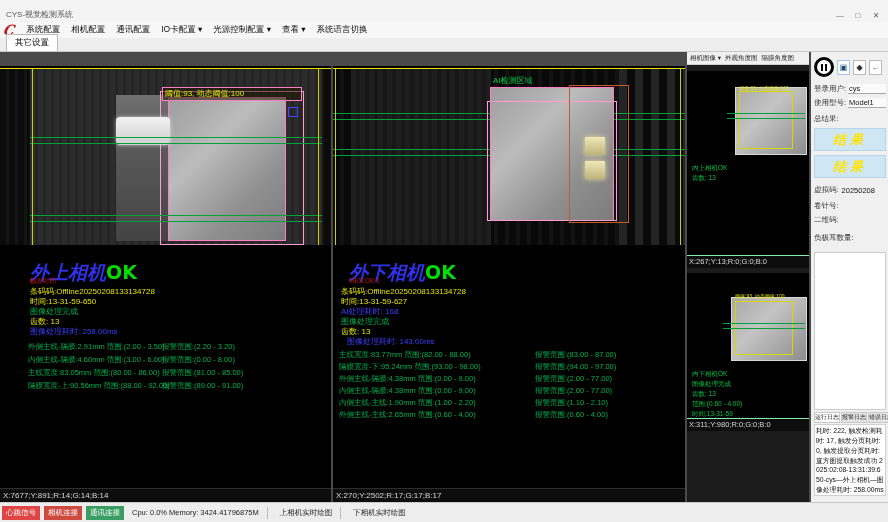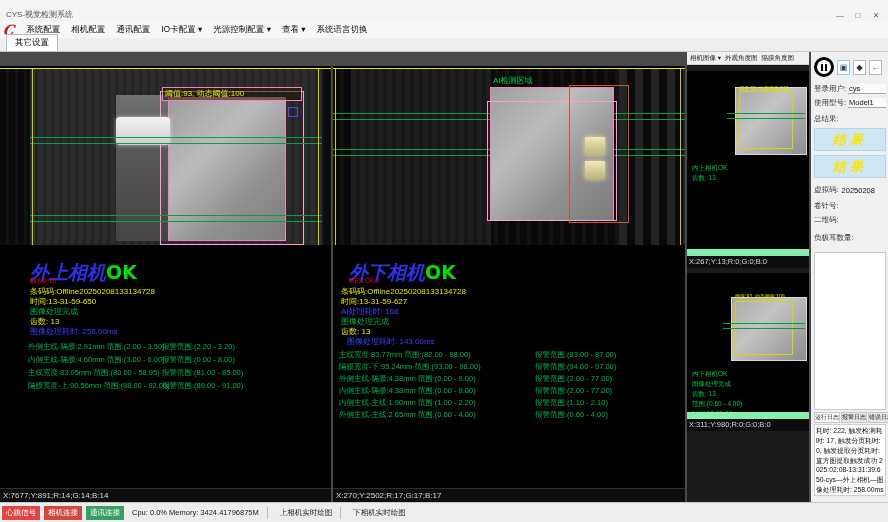--- a/index.html
+++ b/index.html
@@ -69,21 +69,21 @@
   .pv-tab{font-size:6.5px;color:#222;white-space:nowrap;}
   .pv{position:absolute;left:0;width:122px;background:#000;overflow:hidden;}
   #pv-top{top:19px;height:197px;}
   #pv-bottom{top:221px;height:158px;}
   .pv-product{position:absolute;background:linear-gradient(135deg,#a8a8a8,#c4c4c4 40%,#8d8d8d);
               border:1px solid #d8d8d8;}
   .pv-ybox{position:absolute;border:1px solid #d8d800;}
   .pv-ylabel{position:absolute;color:#e0e000;font-size:5px;line-height:6px;white-space:nowrap;}
   .pv-gline{position:absolute;height:1px;background:#00a23c;}
   .pv-text{position:absolute;color:#00c040;font-size:6.5px;line-height:9px;white-space:nowrap;}
-  .pv-xy{position:absolute;bottom:0;left:0;right:0;height:12px;background:#0d0d0d;border-top:7px solid #86efac;
+  .pv-xy{position:absolute;bottom:0;left:0;right:0;height:12px;background:#0d0d0d;border-top:1px solid #86efac;
          color:#d8d8d8;font-size:7.5px;line-height:12px;padding-left:2px;}
   
   .sidebar{position:absolute;top:52px;left:811px;width:77px;height:450px;background:#f0f0f0;
            box-sizing:border-box;padding:2px 2px 0 3px;font-size:7.5px;}
   .ctrl-row{height:26px;display:flex;align-items:center;gap:3px;}
   .pause-btn{width:20px;height:20px;border-radius:50%;background:#fff;border:3px solid #000;
              box-sizing:border-box;display:flex;align-items:center;justify-content:center;gap:2px;}
   .pause-bar{width:2px;height:7px;background:#000;}
   .mini-btn{width:13px;height:15px;background:#fdfdfd;border:1px solid #9ec7e8;box-sizing:border-box;
             display:flex;align-items:center;justify-content:center;font-size:8px;color:#1d4d79;}
@@ -186,21 +186,21 @@
   <div class="res-blue" style="left:30px;top:260px;">图像处理耗时: 258.00ms</div>
   <div class="mrow" style="top:276px;">
     <span class="mtext">外侧主线-隔膜:2.91mm 范围:(2.00 - 3.50)</span>
     <span class="malarm">报警范围:(2.20 - 3.20)</span>
   </div>
   <div class="mrow" style="top:289px;">
     <span class="mtext">内侧主线-隔膜:4.60mm 范围:(3.00 - 6.00)</span>
     <span class="malarm">报警范围:(0.00 - 8.00)</span>
   </div>
   <div class="mrow" style="top:302px;">
-    <span class="mtext">主线宽度:83.05mm 范围:(80.00 - 58.95)</span>
+    <span class="mtext">主线宽度:83.05mm 范围:(80.00 - 86.00)</span>
     <span class="malarm">报警范围:(81.00 - 85.00)</span>
   </div>
   <div class="mrow" style="top:315px;">
     <span class="mtext">隔膜宽度-上:90.56mm 范围:(88.00 - 92.00)</span>
     <span class="malarm">报警范围:(89.00 - 91.00)</span>
   </div>
   <div class="xy-strip">X:7677;Y:891;R:14;G:14;B:14</div>
 </div>
 
 <div class="panel" id="panel-mid">

